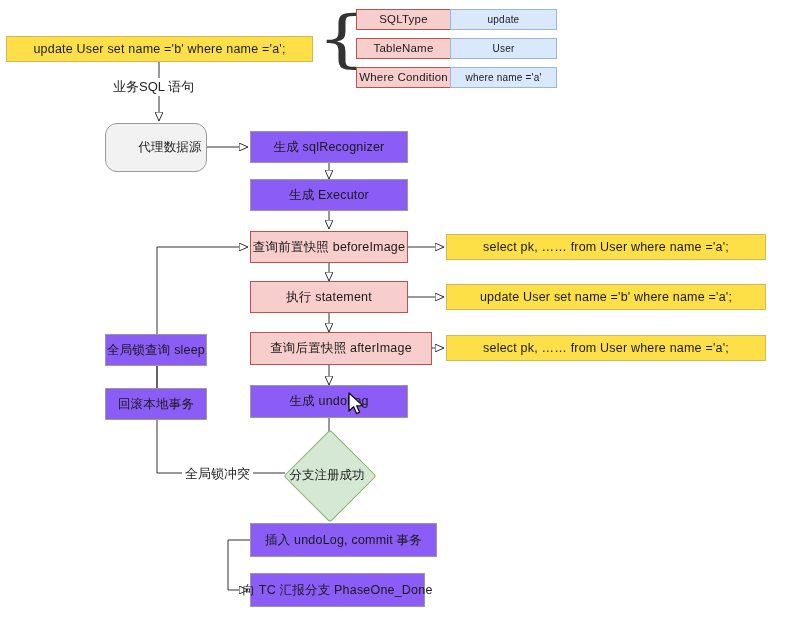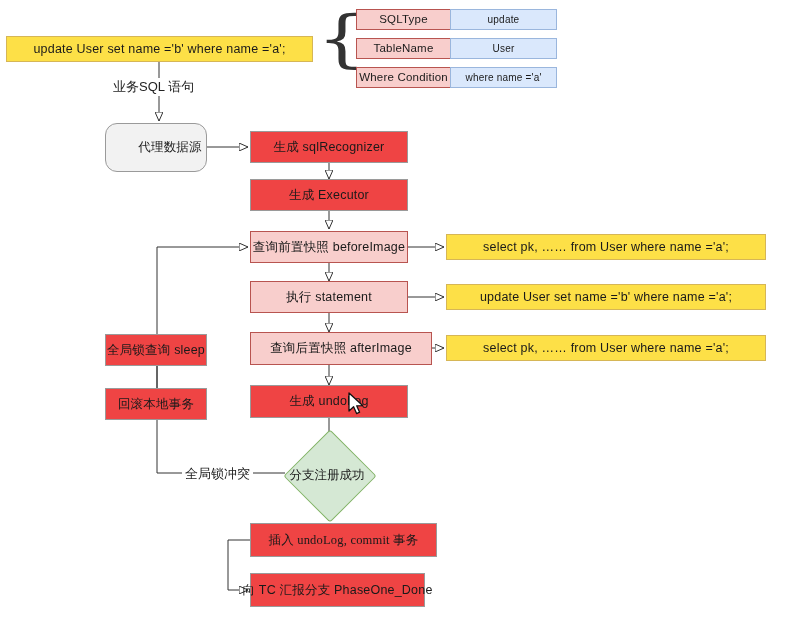--- a/index.html
+++ b/index.html
@@ -18,21 +18,21 @@
     position:absolute;
     box-sizing:border-box;
     display:flex;align-items:center;justify-content:center;
     text-align:center;
     font-size:12.5px;
     line-height:1.2;
     letter-spacing:.2px;
     white-space:nowrap;
     z-index:2;
   }
-  .grey{background:#ef4444;border:1px solid #9a9a9a;}
+  .grey{background:#8b5cf6;border:1px solid #9a9a9a;}
   .grey-round{background:#f2f2f2;border:1px solid #9a9a9a;border-radius:12px;padding-left:28px;}
   .pink{background:#f8cecc;border:1px solid #b85450;}
   .yellow{background:#fde047;border:1px solid #d6b656;}
   .tbl-key{background:#f8cecc;border:1px solid #b85450;font-size:11.5px;}
   .tbl-val{background:#dae8fc;border:1px solid #9ab6dd;font-size:10px;}
 
   .diamond{
     position:absolute;z-index:2;text-align:right;
   }
   .diamond .dshape{
@@ -165,21 +165,21 @@
 
   <div class="node grey" style="left:250px;top:385px;width:158px;height:33px;">
     <span>生成 undoLog</span>
   </div>
 
   <div class="diamond" style="left:285px;top:446px;width:40px;height:40px;padding:0;">
     <div class="dshape" style="left:12px;top:-3px;width:64px;height:64px;"></div>
     <div class="dlabel" style="left:-43px;top:0;width:170px;height:58px;">分支注册成功</div>
   </div>
 
-  <div class="node grey" style="left:250px;top:523px;width:187px;height:34px;font-family:Liberation Serif, serif;">
+  <div class="node grey" style="left:250px;top:523px;width:187px;height:34px;">
     <span>插入 undoLog, commit 事务</span>
   </div>
 
   <div class="node grey" style="left:250px;top:573px;width:175px;height:34px;">
     <span>向 TC 汇报分支 PhaseOne_Done</span>
   </div>
 
   <div class="node grey" style="left:105px;top:334px;width:102px;height:32px;">
     <span>全局锁查询 sleep</span>
   </div>

